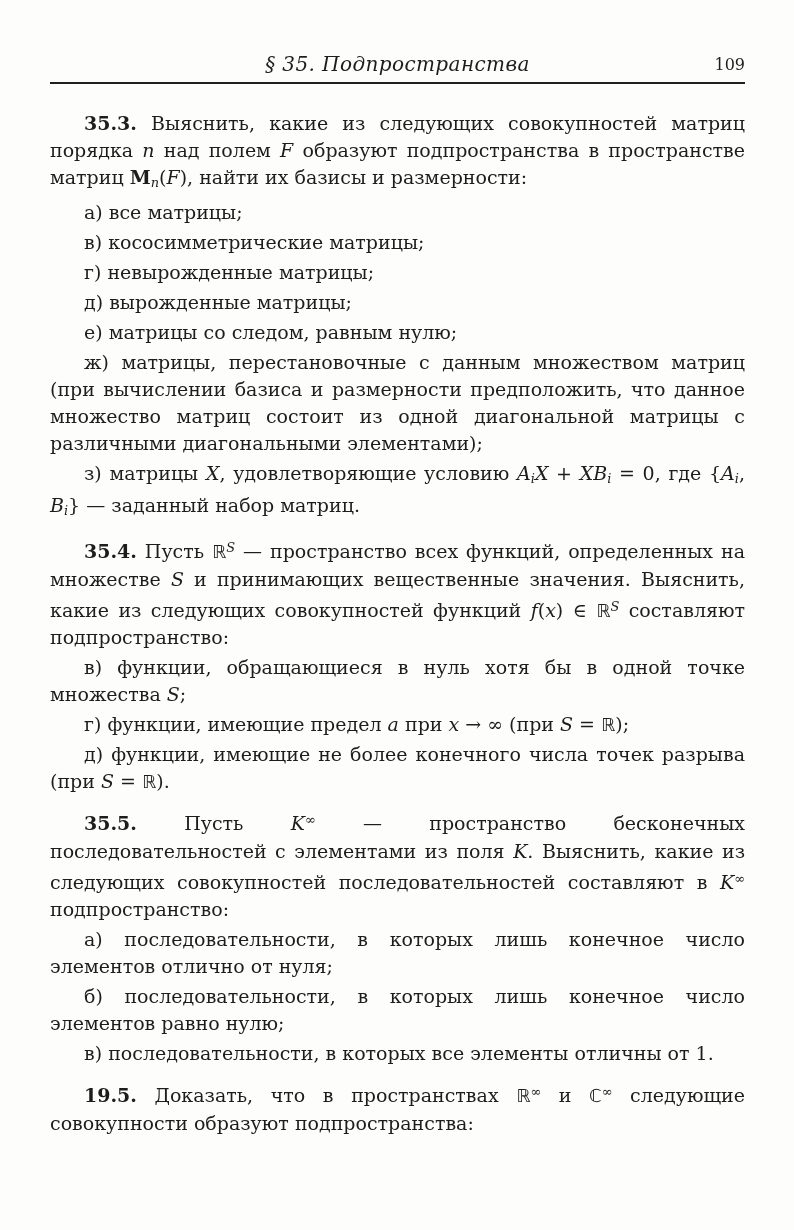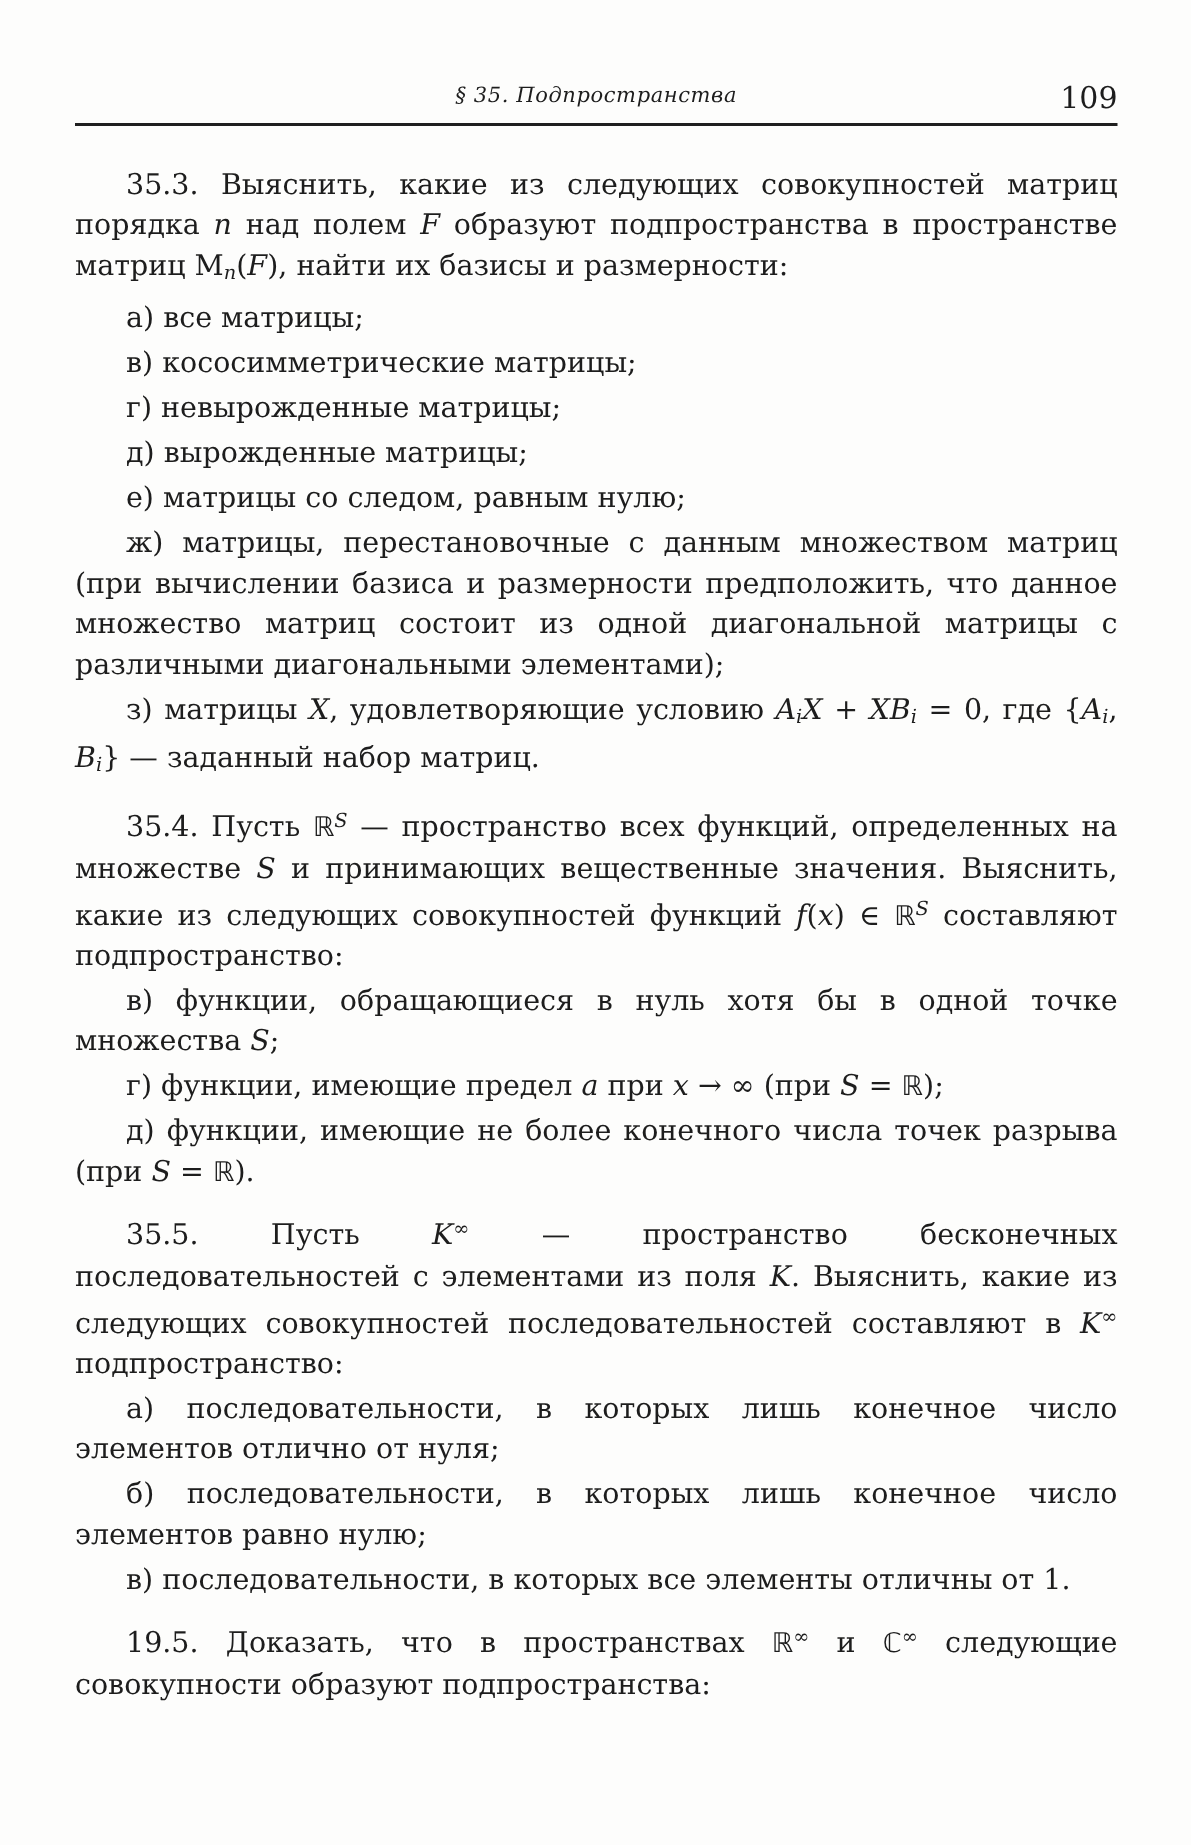--- a/index.html
+++ b/index.html
@@ -23,43 +23,43 @@
   .running-head {
     position: relative;
     margin-top: 52px;
     padding-bottom: 6px;
     border-bottom: 2px solid #1f1f1f;
     text-align: center;
   }
   .head-title {
     display: inline-block;
     font-style: italic;
-    font-size: 14px;
+    font-size: 20px;
     line-height: 24px;
     letter-spacing: 0.4px;
   }
   .page-number {
     position: absolute;
     right: 0;
     bottom: 5px;
-    font-size: 20px;
+    font-size: 16px;
     line-height: 24px;
   }
   main { margin-top: 26px; }
   p {
     margin: 0;
     font-size: 19px;
     line-height: 27px;
     text-align: justify;
     text-indent: 34px;
   }
   p.item    { margin-top: 3px; }
   p.problem { margin-top: 11px; }
   
-  .b   { font-weight: normal; }
+  .b   { font-weight: bold; }
   .i   { font-style: italic; }
   .sub { font-style: italic; font-size: 68%; vertical-align: -0.22em; }
   .sup { font-size: 68%; vertical-align: 0.5em; }
   .supi{ font-style: italic; font-size: 68%; vertical-align: 0.5em; }
   .bb  { font-family: "DejaVu Sans", "DejaVu Serif", sans-serif; font-size: 95%; }
 </style>
 </head>
 <body>
 
 <div class="page">

